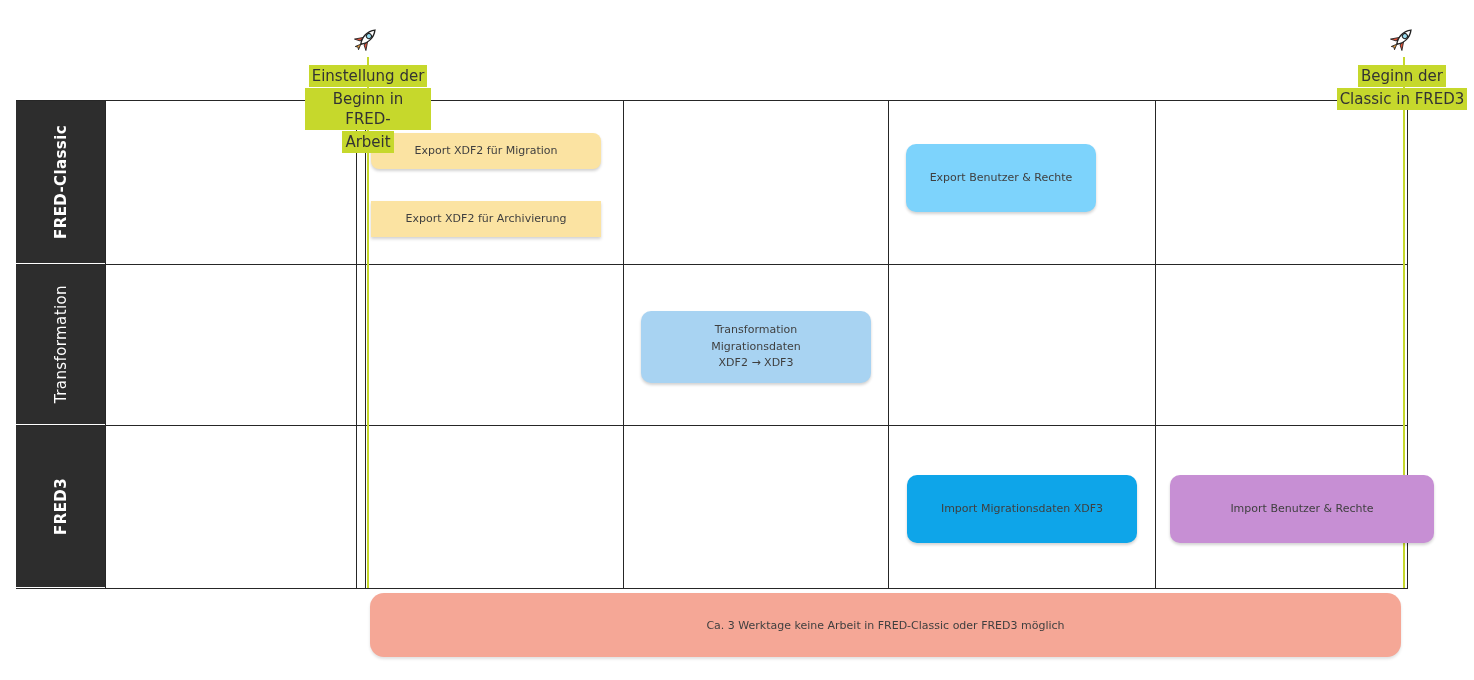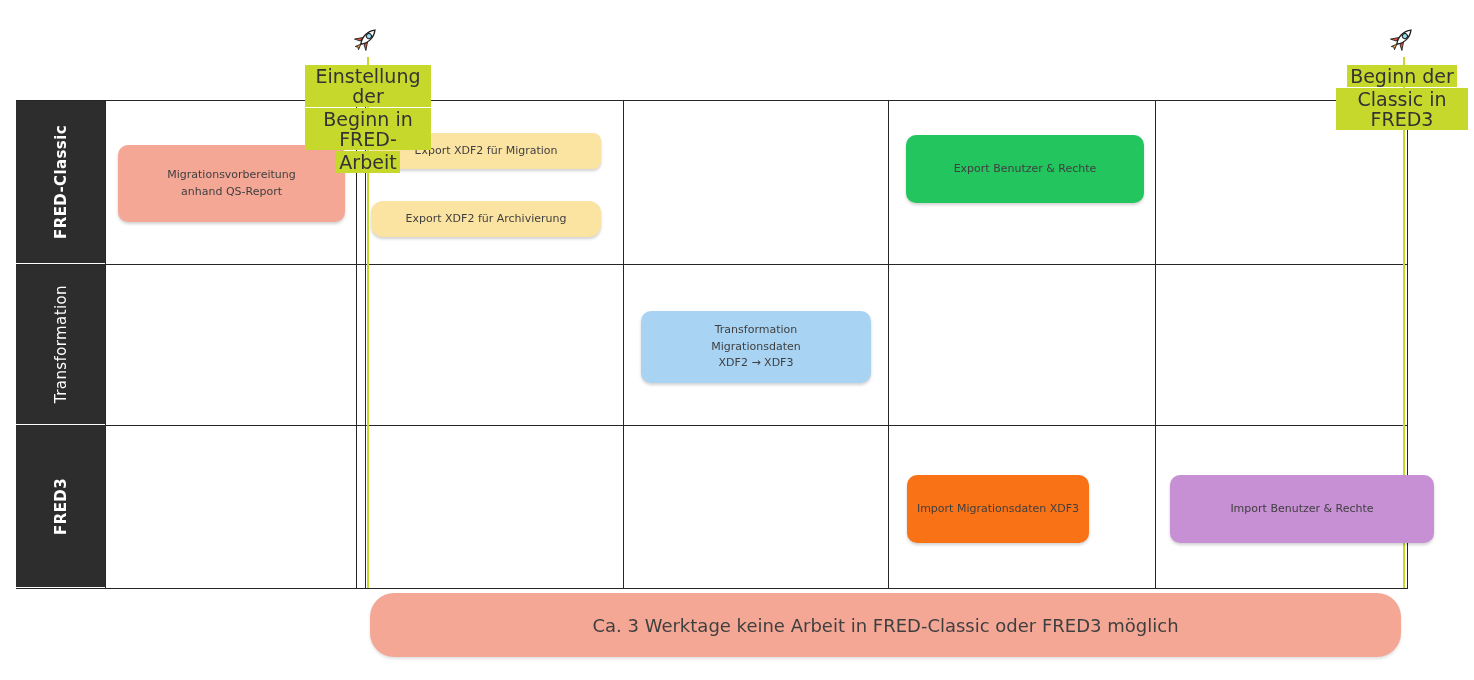--- a/index.html
+++ b/index.html
@@ -19,40 +19,40 @@
     writing-mode: vertical-rl; transform: rotate(180deg);
     font-size: 15px; letter-spacing: 0.4px; white-space: nowrap;
   }
   .lane-header .bold { font-weight: bold; }
 
   .milestone-line { position: absolute; width: 2px; background: #c6d82c; top: 57px; height: 531px; z-index: 2; }
 
   .rocket { position: absolute; width: 34px; height: 34px; z-index: 6; }
 
   .milestone-label {
-    position: absolute; text-align: center; font-size: 19px; line-height: 20px;
+    position: absolute; text-align: center; font-size: 15px; line-height: 20px;
     color: #333333; z-index: 5;
   }
   .milestone-label .hl {
     background: #c6d82c; padding: 1px 3px; display: inline-block; margin-top: 1px;
   }
 
   .card {
     position: absolute; border-radius: 10px; box-sizing: border-box;
     display: flex; flex-direction: column; align-items: center; justify-content: center;
     text-align: center; color: #3f3f3f; font-size: 11px; line-height: 1.5;
     padding: 8px 8px; z-index: 3;
     box-shadow: 0 2px 3px rgba(0,0,0,0.18);
   }
   .card .line { display: block; }
 
   .footer-bar {
-    position: absolute; border-radius: 24px; z-index: 3;
+    position: absolute; border-radius: 14px; z-index: 3;
     display: flex; align-items: center; justify-content: center;
-    font-size: 18px; color: #3f3f3f;
+    font-size: 11px; color: #3f3f3f;
     box-shadow: 0 2px 3px rgba(0,0,0,0.12);
   }
 </style>
 </head>
 <body>
 
 <div class="canvas">
 
   <div class="gridline h" style="top:100px;"></div>
   <div class="gridline h" style="top:264px;"></div>
@@ -106,44 +106,40 @@
   <div class="milestone-label" style="left:305px;top:64px;width:126px;">
     <span class="hl">Einstellung der</span><br>
     <span class="hl">Beginn in FRED-</span><br>
     <span class="hl">Arbeit</span>
   </div>
   <div class="milestone-label" style="left:1336px;top:64px;width:132px;">
     <span class="hl">Beginn der</span><br>
     <span class="hl">Classic in FRED3</span>
   </div>
 
-  <div class="card" style="left: 118px; top: 145px; width: 227px; height: 77px; background: rgb(245, 167, 150);">
-    <span class="line">Migrationsvorbereitung</span>
-    <span class="line">anhand QS-Report</span>
-  </div>
 
   <div class="card" style="left: 371px; top: 133px; width: 230px; height: 36px; border-radius: 8px; background: rgb(251, 227, 162);">
     <span class="line">Export XDF2 für Migration</span>
   </div>
 
-  <div class="card" style="left: 371px; top: 201px; width: 230px; height: 36px; border-radius: 12px; background: rgb(251, 227, 162);">
+  <div class="card" style="left: 371px; top: 201px; width: 230px; height: 36px; border-radius: 0; background: rgb(251, 227, 162);">
     <span class="line">Export XDF2 für Archivierung</span>
   </div>
 
-  <div class="card" style="left: 906px; top: 135px; width: 238px; height: 68px; background: #22c55e;">
+  <div class="card" style="left: 906px; top: 144px; width: 190px; height: 68px; background: #7dd3fc;">
     <span class="line">Export Benutzer &amp; Rechte</span>
   </div>
 
   <div class="card" style="left: 641px; top: 311px; width: 230px; height: 72px; background: rgb(168, 211, 242);">
     <span class="line">Transformation</span>
     <span class="line">Migrationsdaten</span>
     <span class="line">XDF2 → XDF3</span>
   </div>
 
-  <div class="card" style="left: 907px; top: 475px; width: 182px; height: 68px; background: #f97316;">
+  <div class="card" style="left: 907px; top: 475px; width: 230px; height: 68px; background: #0ea5e9;">
     <span class="line">Import Migrationsdaten XDF3</span>
   </div>
 
   <div class="card" style="left: 1170px; top: 475px; width: 264px; height: 68px; background: rgb(199, 143, 212);">
     <span class="line">Import Benutzer &amp; Rechte</span>
   </div>
 
   <div class="footer-bar" style="left: 370px; top: 593px; width: 1031px; height: 64px; background: rgb(245, 167, 150);">
     <span>Ca. 3 Werktage keine Arbeit in FRED-Classic oder FRED3 möglich</span>
   </div>

